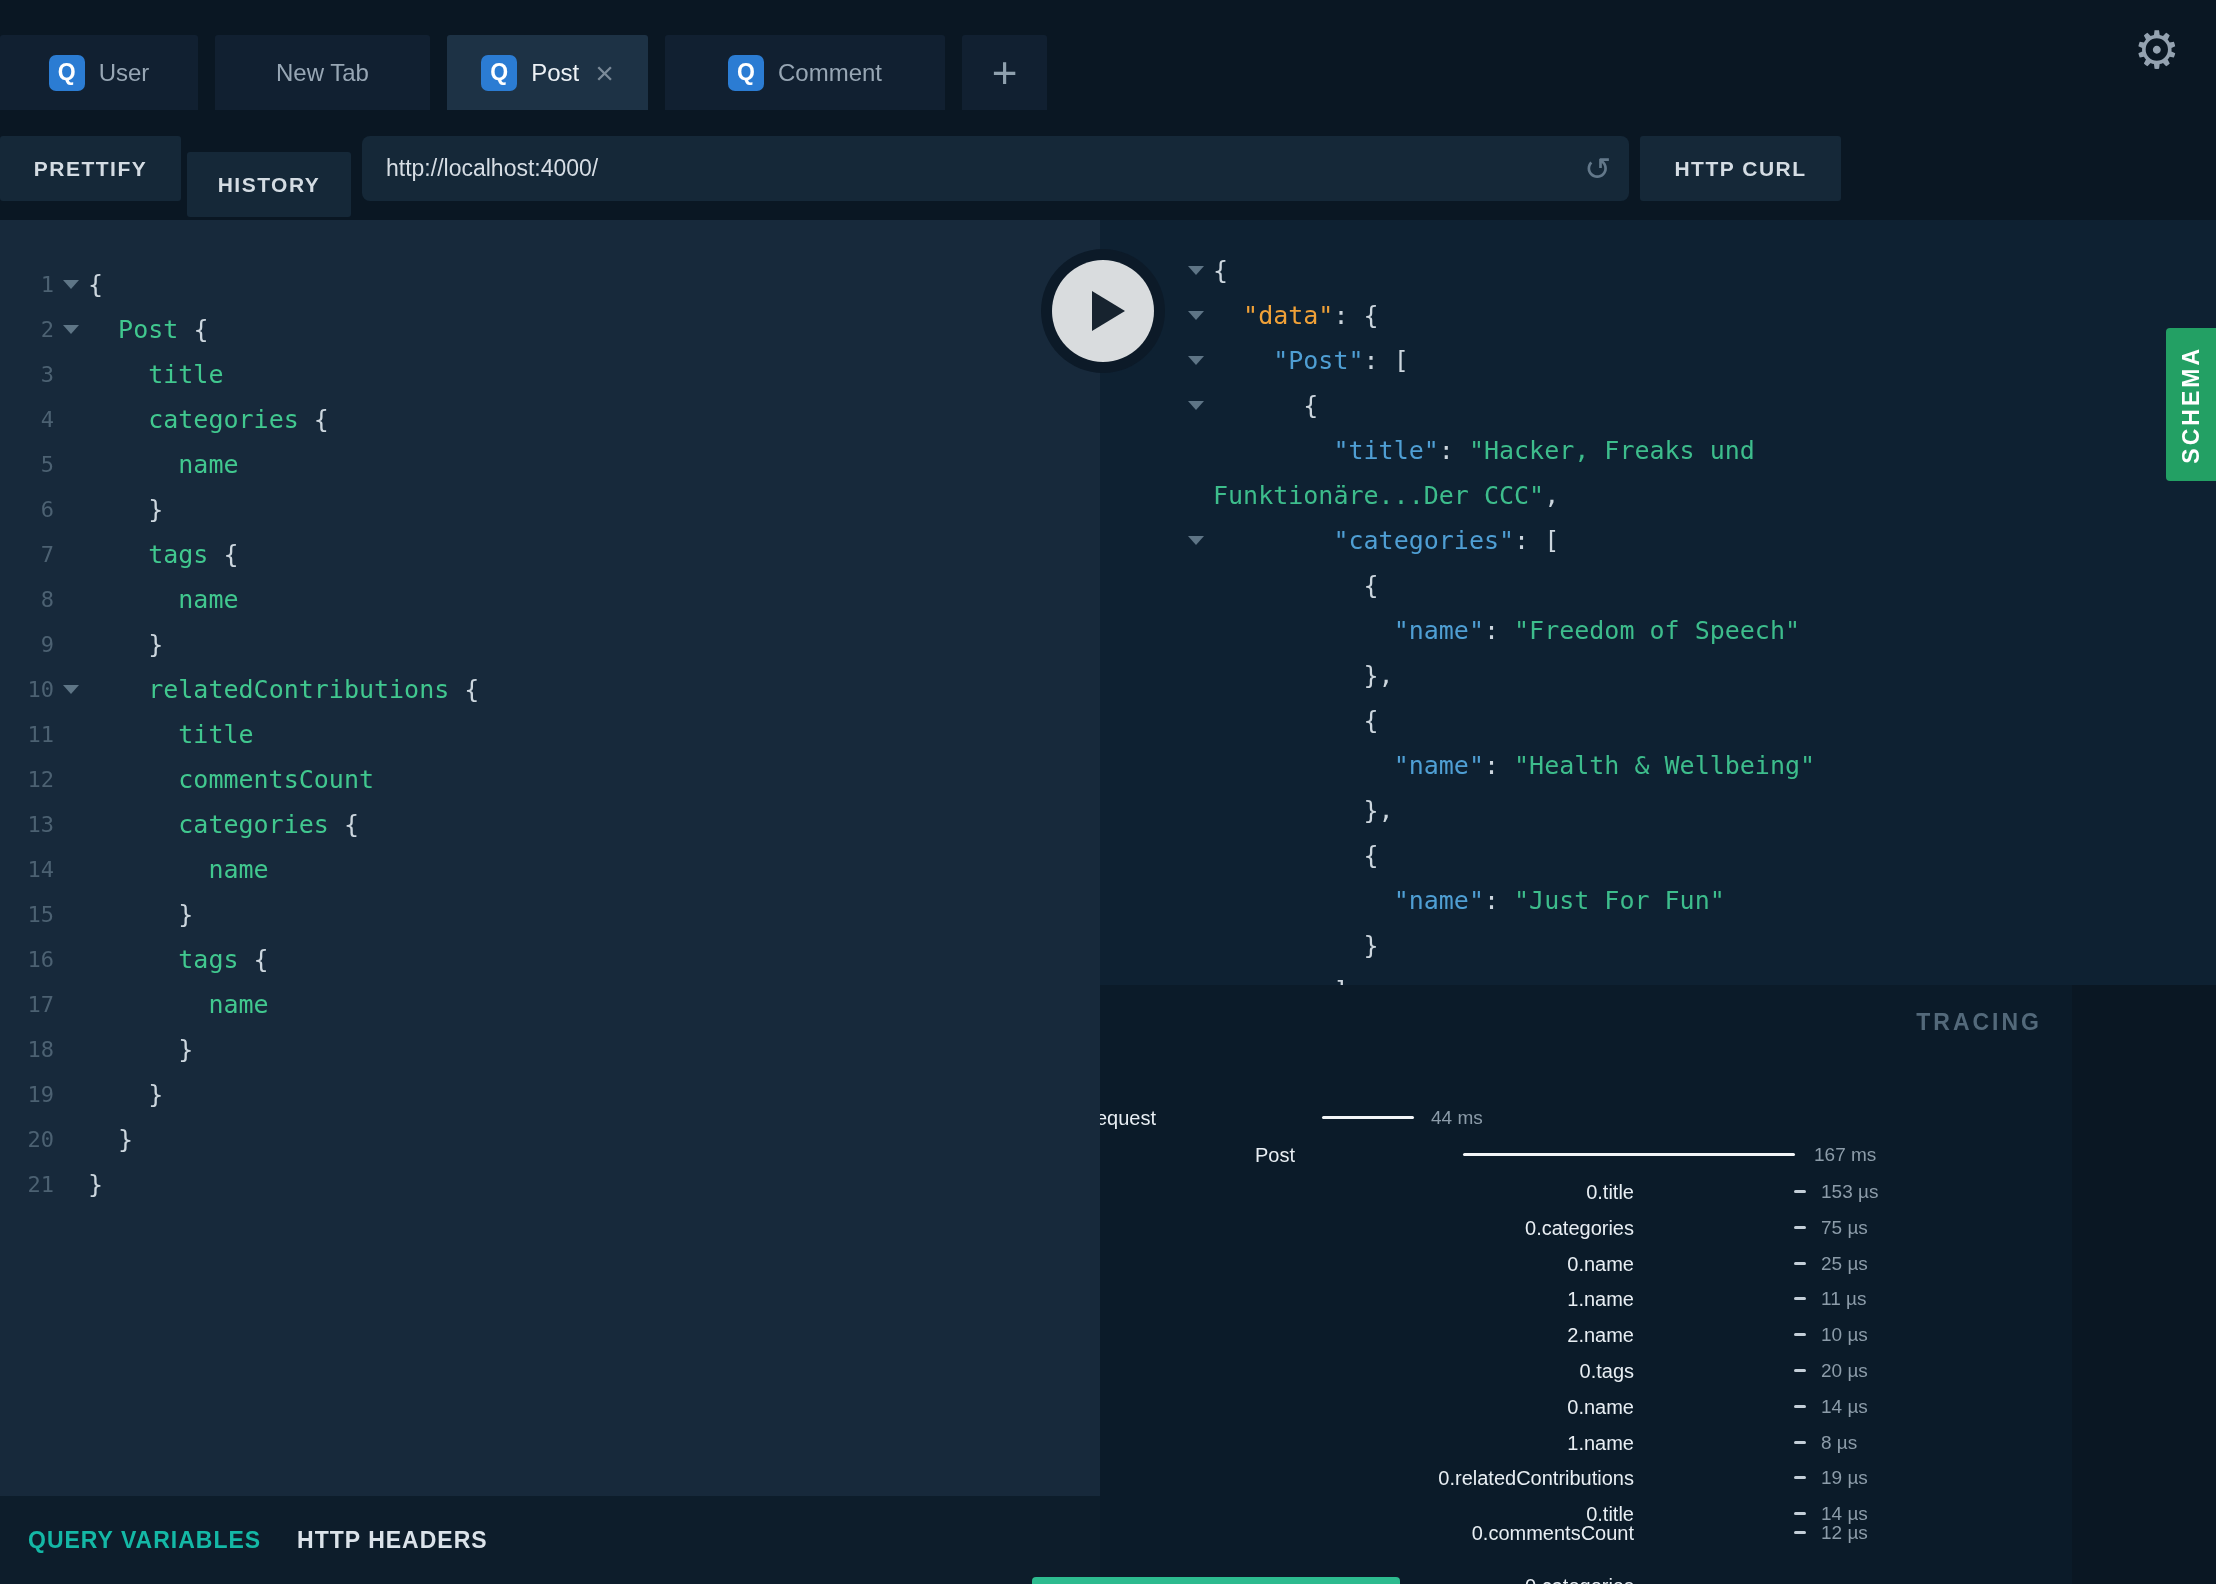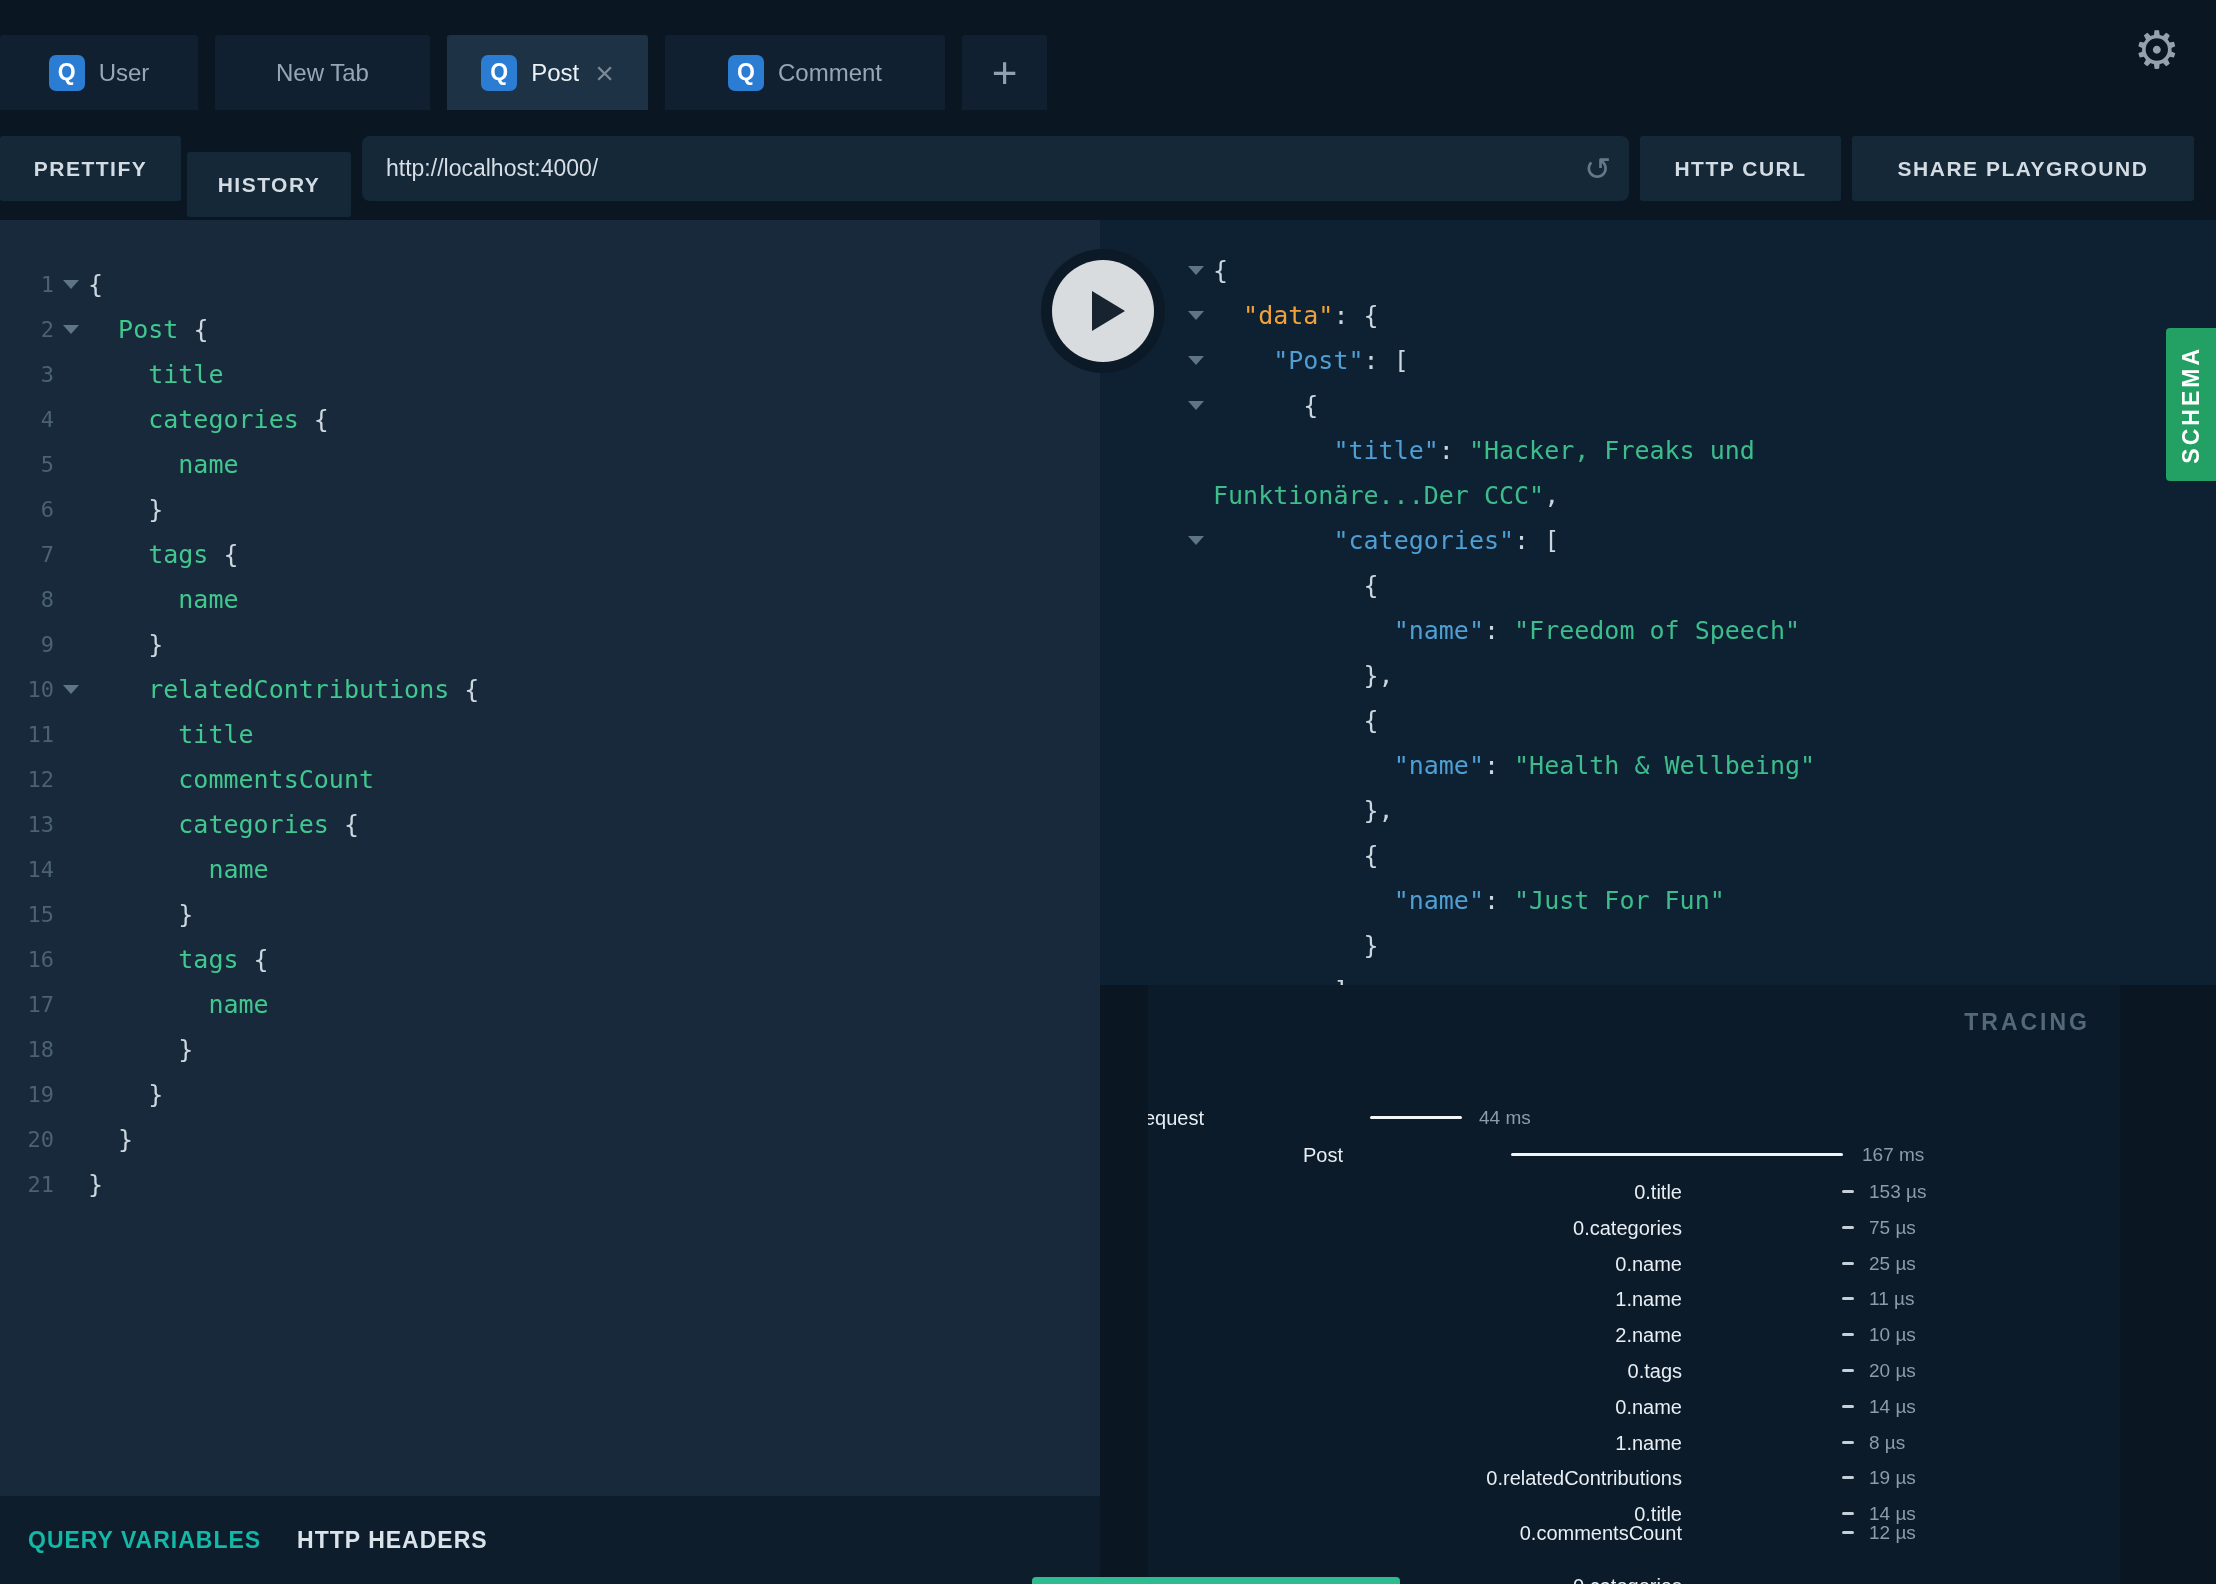--- a/index.html
+++ b/index.html
@@ -34,21 +34,21 @@
   .url-input { background:transparent; border:0; outline:0; color:#d6dde4; font-size:23px; width:100%;
                font-family:"Liberation Sans",sans-serif; }
   .url-reload { position:absolute; right:18px; top:14px; font-size:32px; color:#63788a;
                 font-family:"DejaVu Sans",sans-serif; cursor:pointer; }
   #btn-copycurl { left:1640px; width:201px; }
   #btn-share { left:1852px; width:342px; }
 
   
   #editor-pane { position:absolute; left:0; top:220px; width:1100px; height:1276px; background:#17293b; overflow:hidden; }
   #response-pane { position:absolute; left:1100px; top:220px; width:1116px; height:765px; background:#0e2132; overflow:hidden; }
-  #tracing { position:absolute; left:1100px; top:985px; width:972px; height:599px; background:#0b1b29; overflow:hidden;margin-left:48px; }
+  #tracing { position:absolute; left:1100px; top:985px; width:972px; height:599px; background:#0b1b29; overflow:hidden; }
   #footer-left { position:absolute; left:0; top:1496px; width:1100px; height:88px; background:#0d1d2b;
                  display:flex; align-items:center; gap:36px; padding-left:28px; }
 
   
   .ed-lines { padding-top:42px; font-family:"DejaVu Sans Mono",monospace; font-size:25px; }
   .rs-lines { padding-top:28px; font-family:"DejaVu Sans Mono",monospace; font-size:25px; }
   .ed-line,.rs-line { display:flex; height:45px; line-height:45px; align-items:center; }
   .ed-line .ln { width:54px; text-align:right; color:#4c6172; font-size:22px; flex:none; }
   .ed-line .fold { width:34px; flex:none; display:flex; justify-content:center; align-items:center; }
   .rs-line .fold { width:35px; margin-left:78px; flex:none; display:flex; justify-content:center; align-items:center; }
@@ -121,21 +121,20 @@
     <div class="gear">⚙</div>
 
     <div class="toolbar">
       <div class="tb-btn" id="btn-prettify">PRETTIFY</div>
       <div class="tb-btn" id="btn-history">HISTORY</div>
       <div class="urlbar">
         <input class="url-input" value="http://localhost:4000/" style="">
         <span class="url-reload">↺</span>
       </div>
       <div class="tb-btn" id="btn-copycurl">HTTP CURL</div>
-      <div class="tb-btn" id="btn-share">SHARE PLAYGROUND</div>
     </div>
   </div>
 
   <div id="editor-pane">
     <div class="ed-lines">
         <div class="ed-line">
           <span class="ln">1</span>
           <span class="fold">
             <i class="caret"></i>
           </span>

